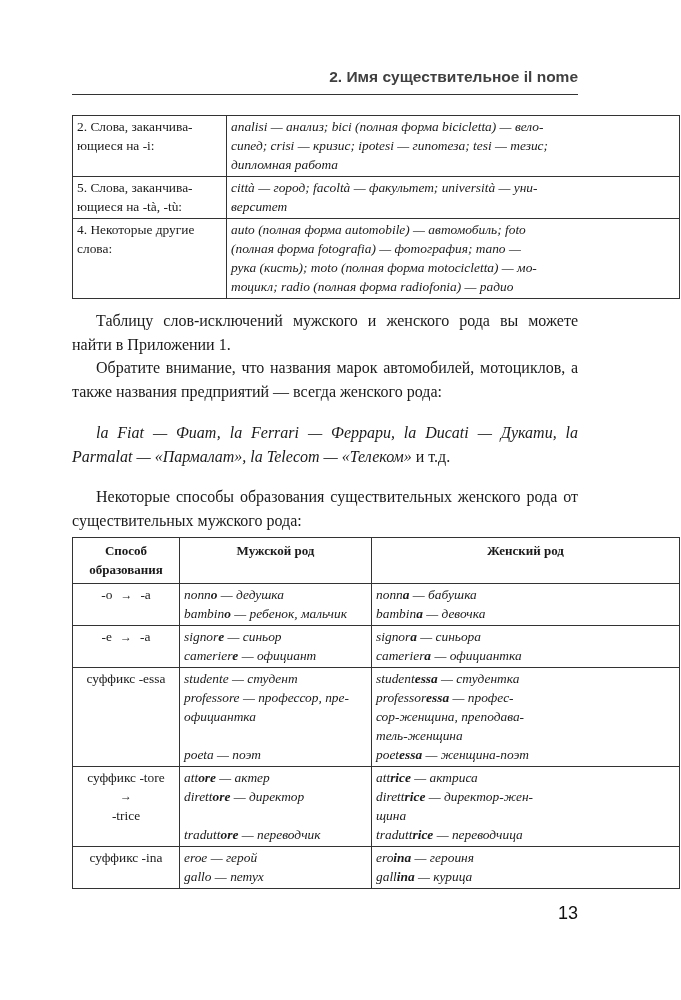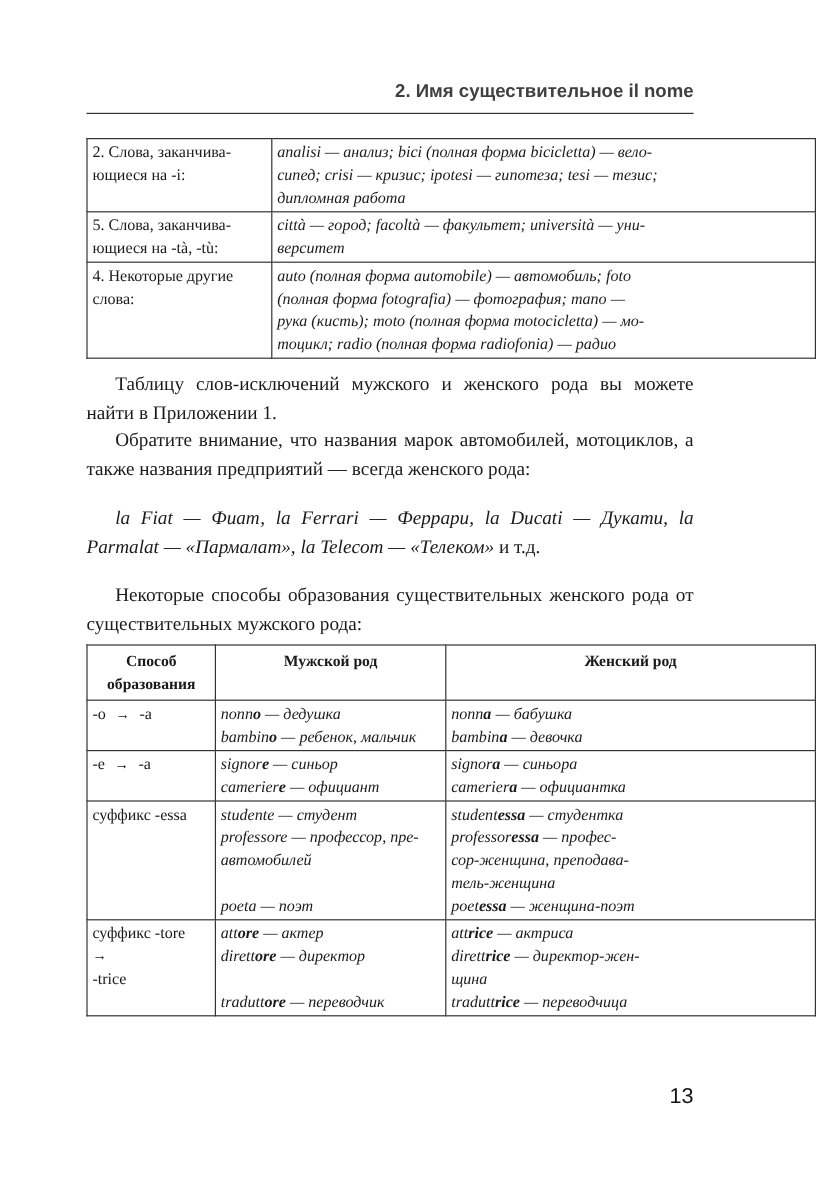--- a/index.html
+++ b/index.html
@@ -8,21 +8,21 @@
   .running-head { position:absolute; left:72px; top:68px; width:506px; text-align:right;
          font-family:"Liberation Sans", "DejaVu Sans", sans-serif; font-weight:bold; font-size:15.5px; color:#404040; }
   .head-rule { position:absolute; left:72px; top:94px; width:506px; height:0; border-top:1.3px solid #333; }
   table { border-collapse:collapse; position:absolute; left:72px; width:608px; }
   td, th { border:1.3px solid #333; vertical-align:top; padding:1px 4px 2px 4px; font-size:13.4px; line-height:19px; }
   .t1 { top:115px; }
   .t1 td.c1 { width:145px; }
   .it { font-style:italic; }
   .t2 { top:537px; }
   .t2 th { font-weight:bold; text-align:center; font-size:13px; line-height:19px; padding-top:3px; padding-bottom:4px;margin-left:20px; }
-  .t2 td.c1 { width:98px; }
+  .t2 td.c1 { width:98px;text-align:center; }
   .t2 td.c2 { width:183px; }
   .t2 td.c2, .t2 td.c3 { font-style:italic;margin-top:31px; }
   .line { display:block; white-space:nowrap; }
   .gap { display:block; height:19px; }
   b { font-weight:bold; }
   .para { position:absolute; left:72px; width:506px; font-size:16px; line-height:23.5px; text-align:justify; }
   .ind { text-indent:24px; }
   .p1 { top:309px; }
   .p2 { top:356px; }
   .p3 { top:421px; }
@@ -117,21 +117,21 @@
       <span class="line"><span>signor</span><b>a</b><span> — синьора</span></span>
       <span class="line"><span>camerier</span><b>a</b><span> — официантка</span></span>
     </td>
   </tr>
 
   <tr>
     <td class="c1">суффикс -essa</td>
     <td class="c2">
       <span class="line">studente — студент</span>
       <span class="line">professore — профессор, пре-</span>
-      <span class="line">автомобилей</span>
+      <span class="line">официантка</span>
       <span class="gap"></span>
       <span class="line">poeta — поэт</span>
     </td>
     <td class="c3">
       <span class="line"><span>student</span><b>essa</b><span> — студентка</span></span>
       <span class="line"><span>professor</span><b>essa</b><span> — профес-</span></span>
       <span class="line">сор-женщина, преподава-</span>
       <span class="line">тель-женщина</span>
       <span class="line"><span>poet</span><b>essa</b><span> — женщина-поэт</span></span>
     </td>
@@ -150,16 +150,27 @@
       <span class="line"><span>tradutt</span><b>ore</b><span> — переводчик</span></span>
     </td>
     <td class="c3">
       <span class="line"><span>att</span><b>rice</b><span> — актриса</span></span>
       <span class="line"><span>dirett</span><b>rice</b><span> — директор-жен-</span></span>
       <span class="line">щина</span>
       <span class="line"><span>tradutt</span><b>rice</b><span> — переводчица</span></span>
     </td>
   </tr>
 
+  <tr>
+    <td class="c1">суффикс -ina</td>
+    <td class="c2">
+      <span class="line">eroe — герой</span>
+      <span class="line">gallo — петух</span>
+    </td>
+    <td class="c3">
+      <span class="line"><span>ero</span><b>ina</b><span> — героиня</span></span>
+      <span class="line"><span>gall</span><b>ina</b><span> — курица</span></span>
+    </td>
+  </tr>
 </tbody>
   </table>
 
 <div class="pagenum">13</div>
 
 </body></html>

